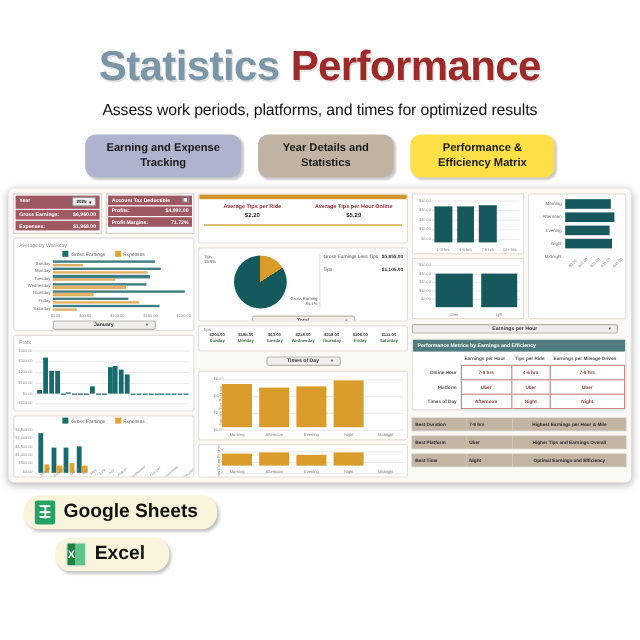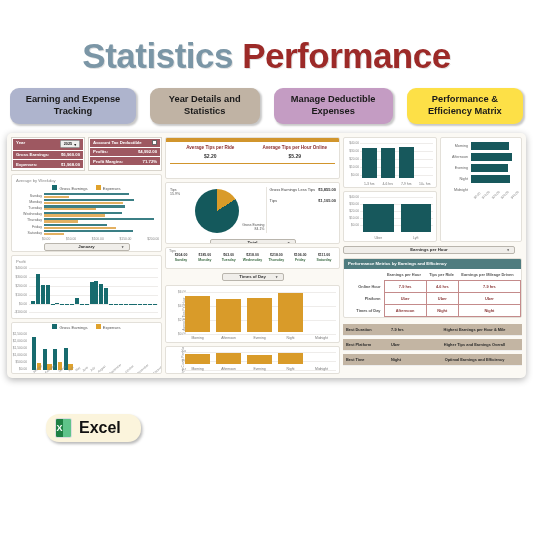--- a/index.html
+++ b/index.html
@@ -225,26 +225,26 @@
   }
 </style>
 </head>
 <body>
 
 <div class="header">
   <div class="title">
     <span class="t1">Statistics</span>
     <span class="t2">Performance</span>
   </div>
+  <div class="subtitle">Assess work periods, platforms, and times for optimized results</div>
 </div>
 
 <div class="pills">
   <div class="pill pill-0">Earning and Expense Tracking</div>
   <div class="pill pill-1">Year Details and Statistics</div>
-  <div class="pill pill-2">Manage Deductible Expenses</div>
   <div class="pill pill-3">Performance &amp; Efficiency Matrix</div>
 </div>
 
 <div class="board">
 
   <div class="col col-left">
 
     <div class="kpi-row">
       <div class="kpi-box">
         <div class="dkred-bar">
@@ -746,20 +746,26 @@
       <div class="sum-row">
         <div class="sum-a">Best Time</div>
         <div class="sum-b">Night</div>
         <div class="sum-c">Optimal Earnings and Efficiency</div>
       </div>
     </div>
   </div>
 </div>
 
 <div class="badges">
+  <div class="badge">
+    <span class="gs-icon">
+        <span class="grid-glyph"></span>
+      </span>
+    <span>Google Sheets</span>
+  </div>
   <br>
   <div class="badge b2">
     <span class="xl-icon">
         <span class="xl-l">X</span>
         <span class="xl-r"></span>
       </span>
     <span>Excel</span>
   </div>
 </div>
 

